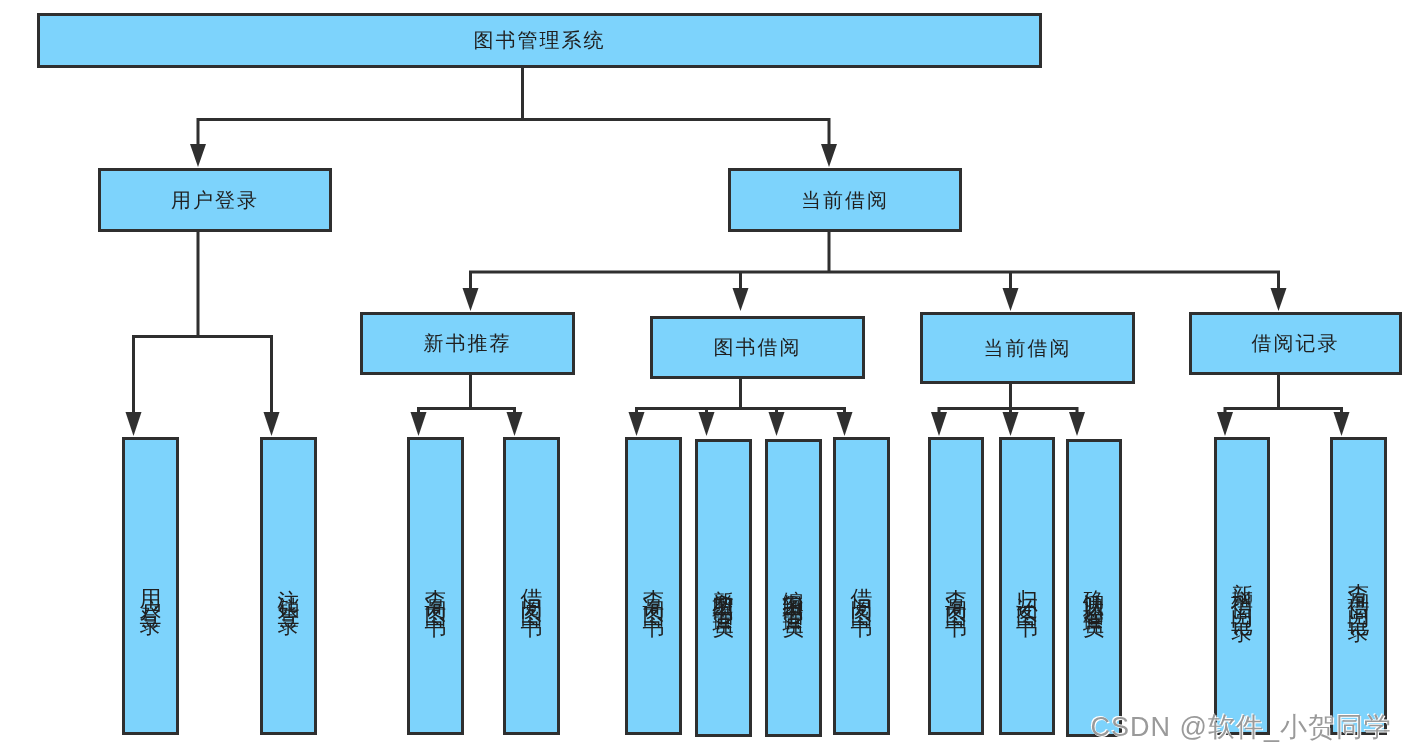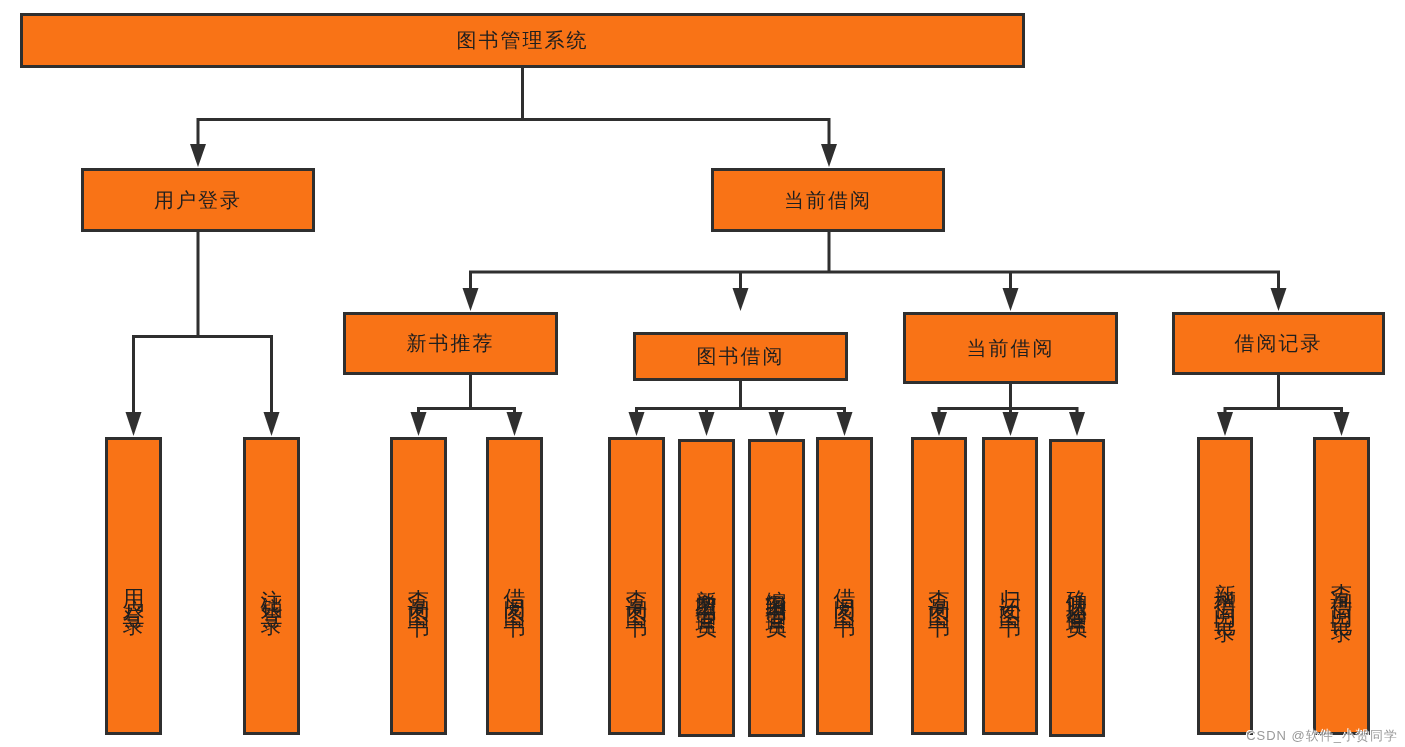--- a/index.html
+++ b/index.html
@@ -11,29 +11,30 @@
   #stage {
     position: relative;
     width: 1405px;
     height: 747px;
     background: #ffffff;
     overflow: hidden;
   }
   .node {
     position: absolute;
     box-sizing: border-box;
-    background: #f97316;
+    background: #7dd3fc;
     border: 3px solid #2f2f2f;
     display: flex;
     align-items: center;
     justify-content: center;
     color: #1f1f1f;
     font-size: 20px;
     letter-spacing: 2px;
     z-index: 2;
+    margin-left: 17px;
   }
   .leaf {
     writing-mode: vertical-rl;
     text-orientation: mixed;
     font-size: 22px;
     letter-spacing: 9px;
     line-height: 1;
     padding-top: 6px;
   }
   .leaf.long {
@@ -53,23 +54,23 @@
     stroke: #2f2f2f;
     stroke-width: 3;
     fill: none;
   }
   #wires polygon {
     fill: #2f2f2f;
     stroke: none;
   }
   #watermark {
     position: absolute;
-    right: 7px;
+    right: 13px;
     bottom: 2px;
-    font-size: 13px;
+    font-size: 27px;
     color: #9a9a9a;
     letter-spacing: 1px;
     text-shadow: 1px 1px 0 #ffffff, -1px -1px 0 #ffffff;
     z-index: 5;
     white-space: nowrap;
   }
 </style>
 </head>
 <body>
 
@@ -110,21 +111,21 @@
     <polygon points="1217,412 1233,412 1225,436"></polygon>
     <polygon points="1333.5,412 1349.5,412 1341.5,436"></polygon>
   </svg>
 
   <div class="node" style="left:20px; top:13px; width:1005px; height:55px;">图书管理系统</div>
 
   <div class="node" style="left:81px; top:168px; width:234px; height:64px;">用户登录</div>
   <div class="node" style="left:711px; top:168px; width:234px; height:64px;">当前借阅</div>
 
   <div class="node" style="left:343px; top:312px; width:215px; height:63px;">新书推荐</div>
-  <div class="node" style="left:633px; top:332px; width:215px; height:49px;">图书借阅</div>
+  <div class="node" style="left:633px; top:316px; width:215px; height:63px;">图书借阅</div>
   <div class="node" style="left:903px; top:312px; width:215px; height:72px;">当前借阅</div>
   <div class="node" style="left:1172px; top:312px; width:213px; height:63px;">借阅记录</div>
 
   <div class="node leaf" style="left:105px; top:437px; width:57px; height:298px;">用户登录</div>
   <div class="node leaf" style="left:243px; top:437px; width:57px; height:298px;">注销登录</div>
 
   <div class="node leaf" style="left:390px; top:437px; width:57px; height:298px;">查询图书</div>
   <div class="node leaf" style="left:486px; top:437px; width:57px; height:298px;">借阅图书</div>
 
   <div class="node leaf" style="left:608px; top:437px; width:57px; height:298px;">查询图书</div>

